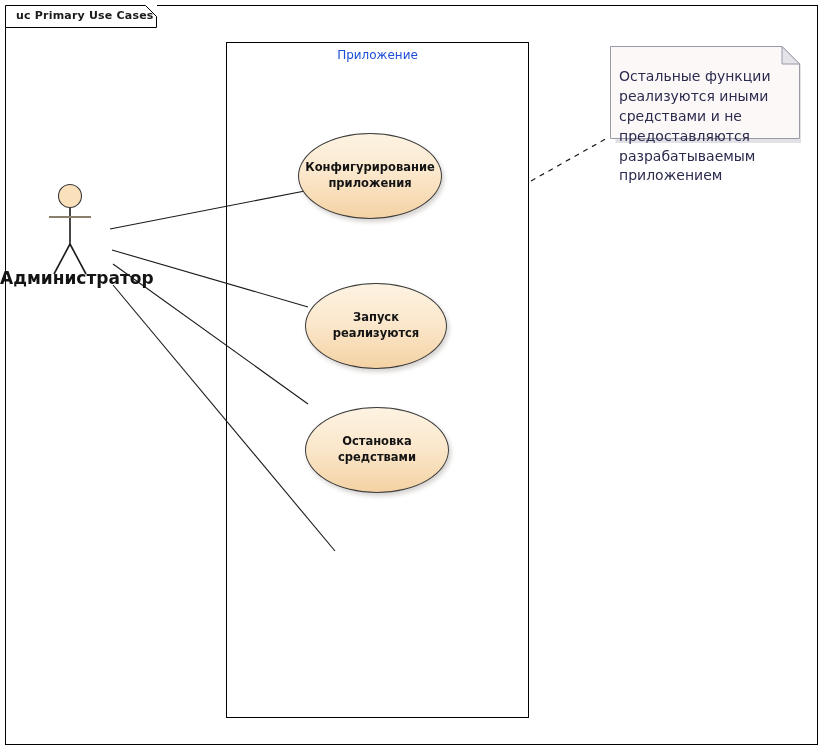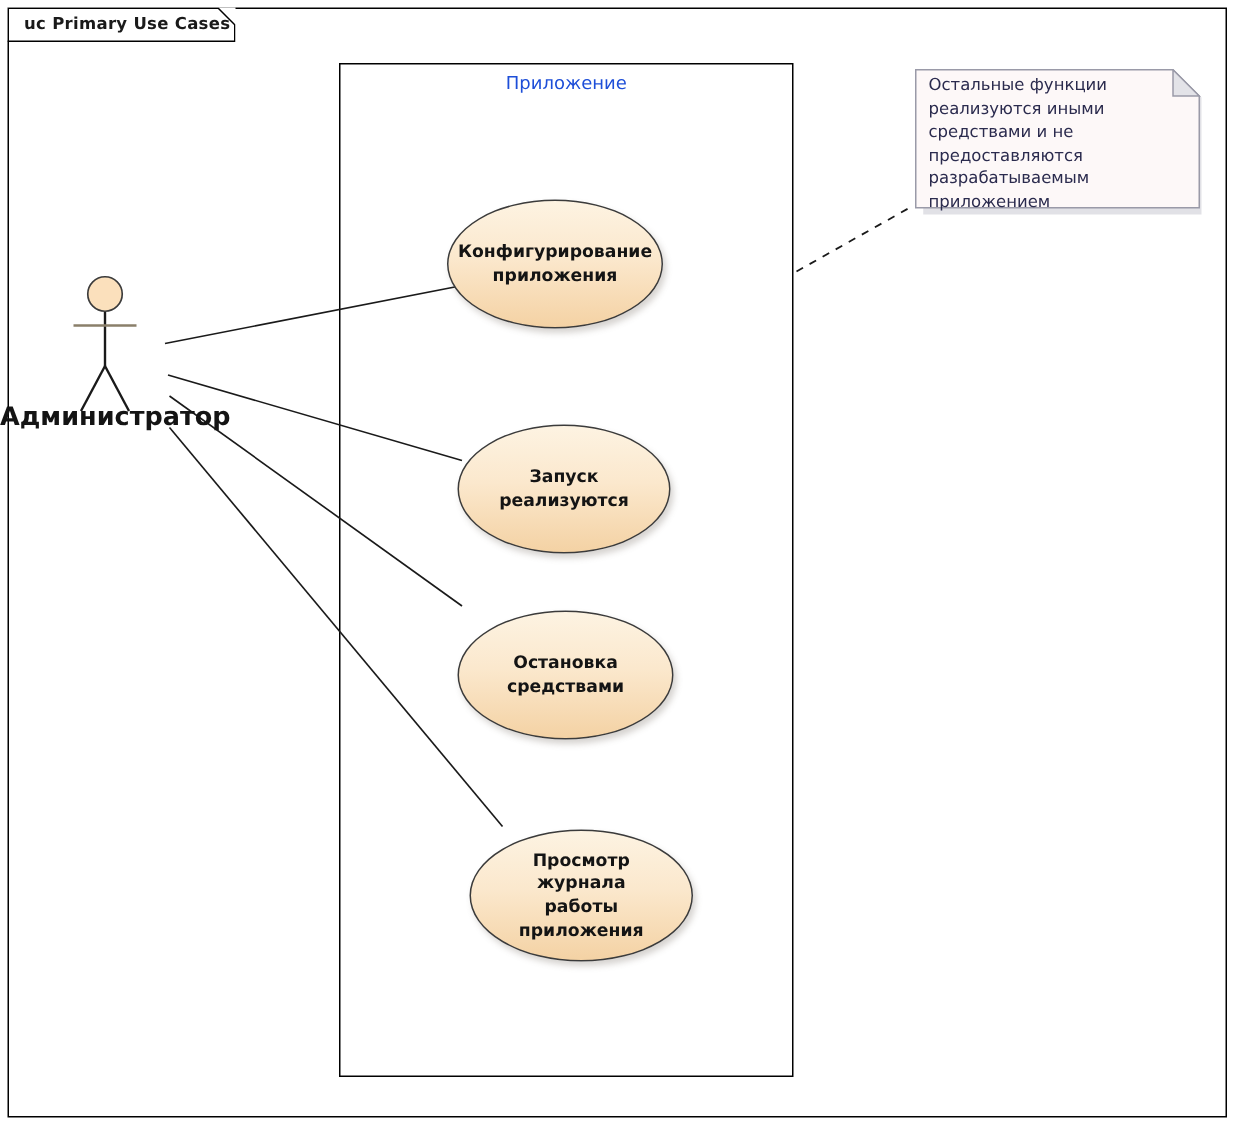--- a/index.html
+++ b/index.html
@@ -135,23 +135,23 @@
   }
   .note svg {
     position: absolute;
     left: 0;
     top: 0;
     display: block;
   }
   .note-text {
     position: absolute;
     left: 9px;
-    top: 3px;
+    top: 21px;
     width: 176px;
-    font-size: 11px;
+    font-size: 14px;
     color: #2b2b4e;
     line-height: 1.42;
   }
 </style>
 </head>
 <body>
 
 <div id="canvas">
 
   <div class="frame"></div>
@@ -201,24 +201,20 @@
 
   <div class="usecase" style="left:305px; top:283px; width:142px; height:86px;">
     <span class="usecase-label">Запуск реализуются</span>
   </div>
 
   <div class="usecase" style="left:305px; top:407px; width:144px; height:86px;">
     <span class="usecase-label">Остановка
 средствами</span>
   </div>
 
-  <div class="usecase" style="left:313px; top:553px; width:149px; height:88px;">
-    <span class="usecase-label">Просмотр журнала
-работы приложения</span>
-  </div>
 
   <div class="note">
     <svg width="196" height="98" viewBox="0 0 196 98">
 
       <path d="M5.5,5.5 L177,5.5 L191,19 L191,97 L5.5,97 Z" fill="#c9c9d2" opacity="0.55"></path>
 
       <path d="M0.5,0.5 L172,0.5 L189.5,18 L189.5,92.5 L0.5,92.5 Z" fill="#fdf8f8" stroke="#9a9aa8" stroke-width="1"></path>
 
       <path d="M172,0.5 L189.5,18 L172,18 Z" fill="#e3e3e8" stroke="#9a9aa8" stroke-width="1"></path>
     </svg>

